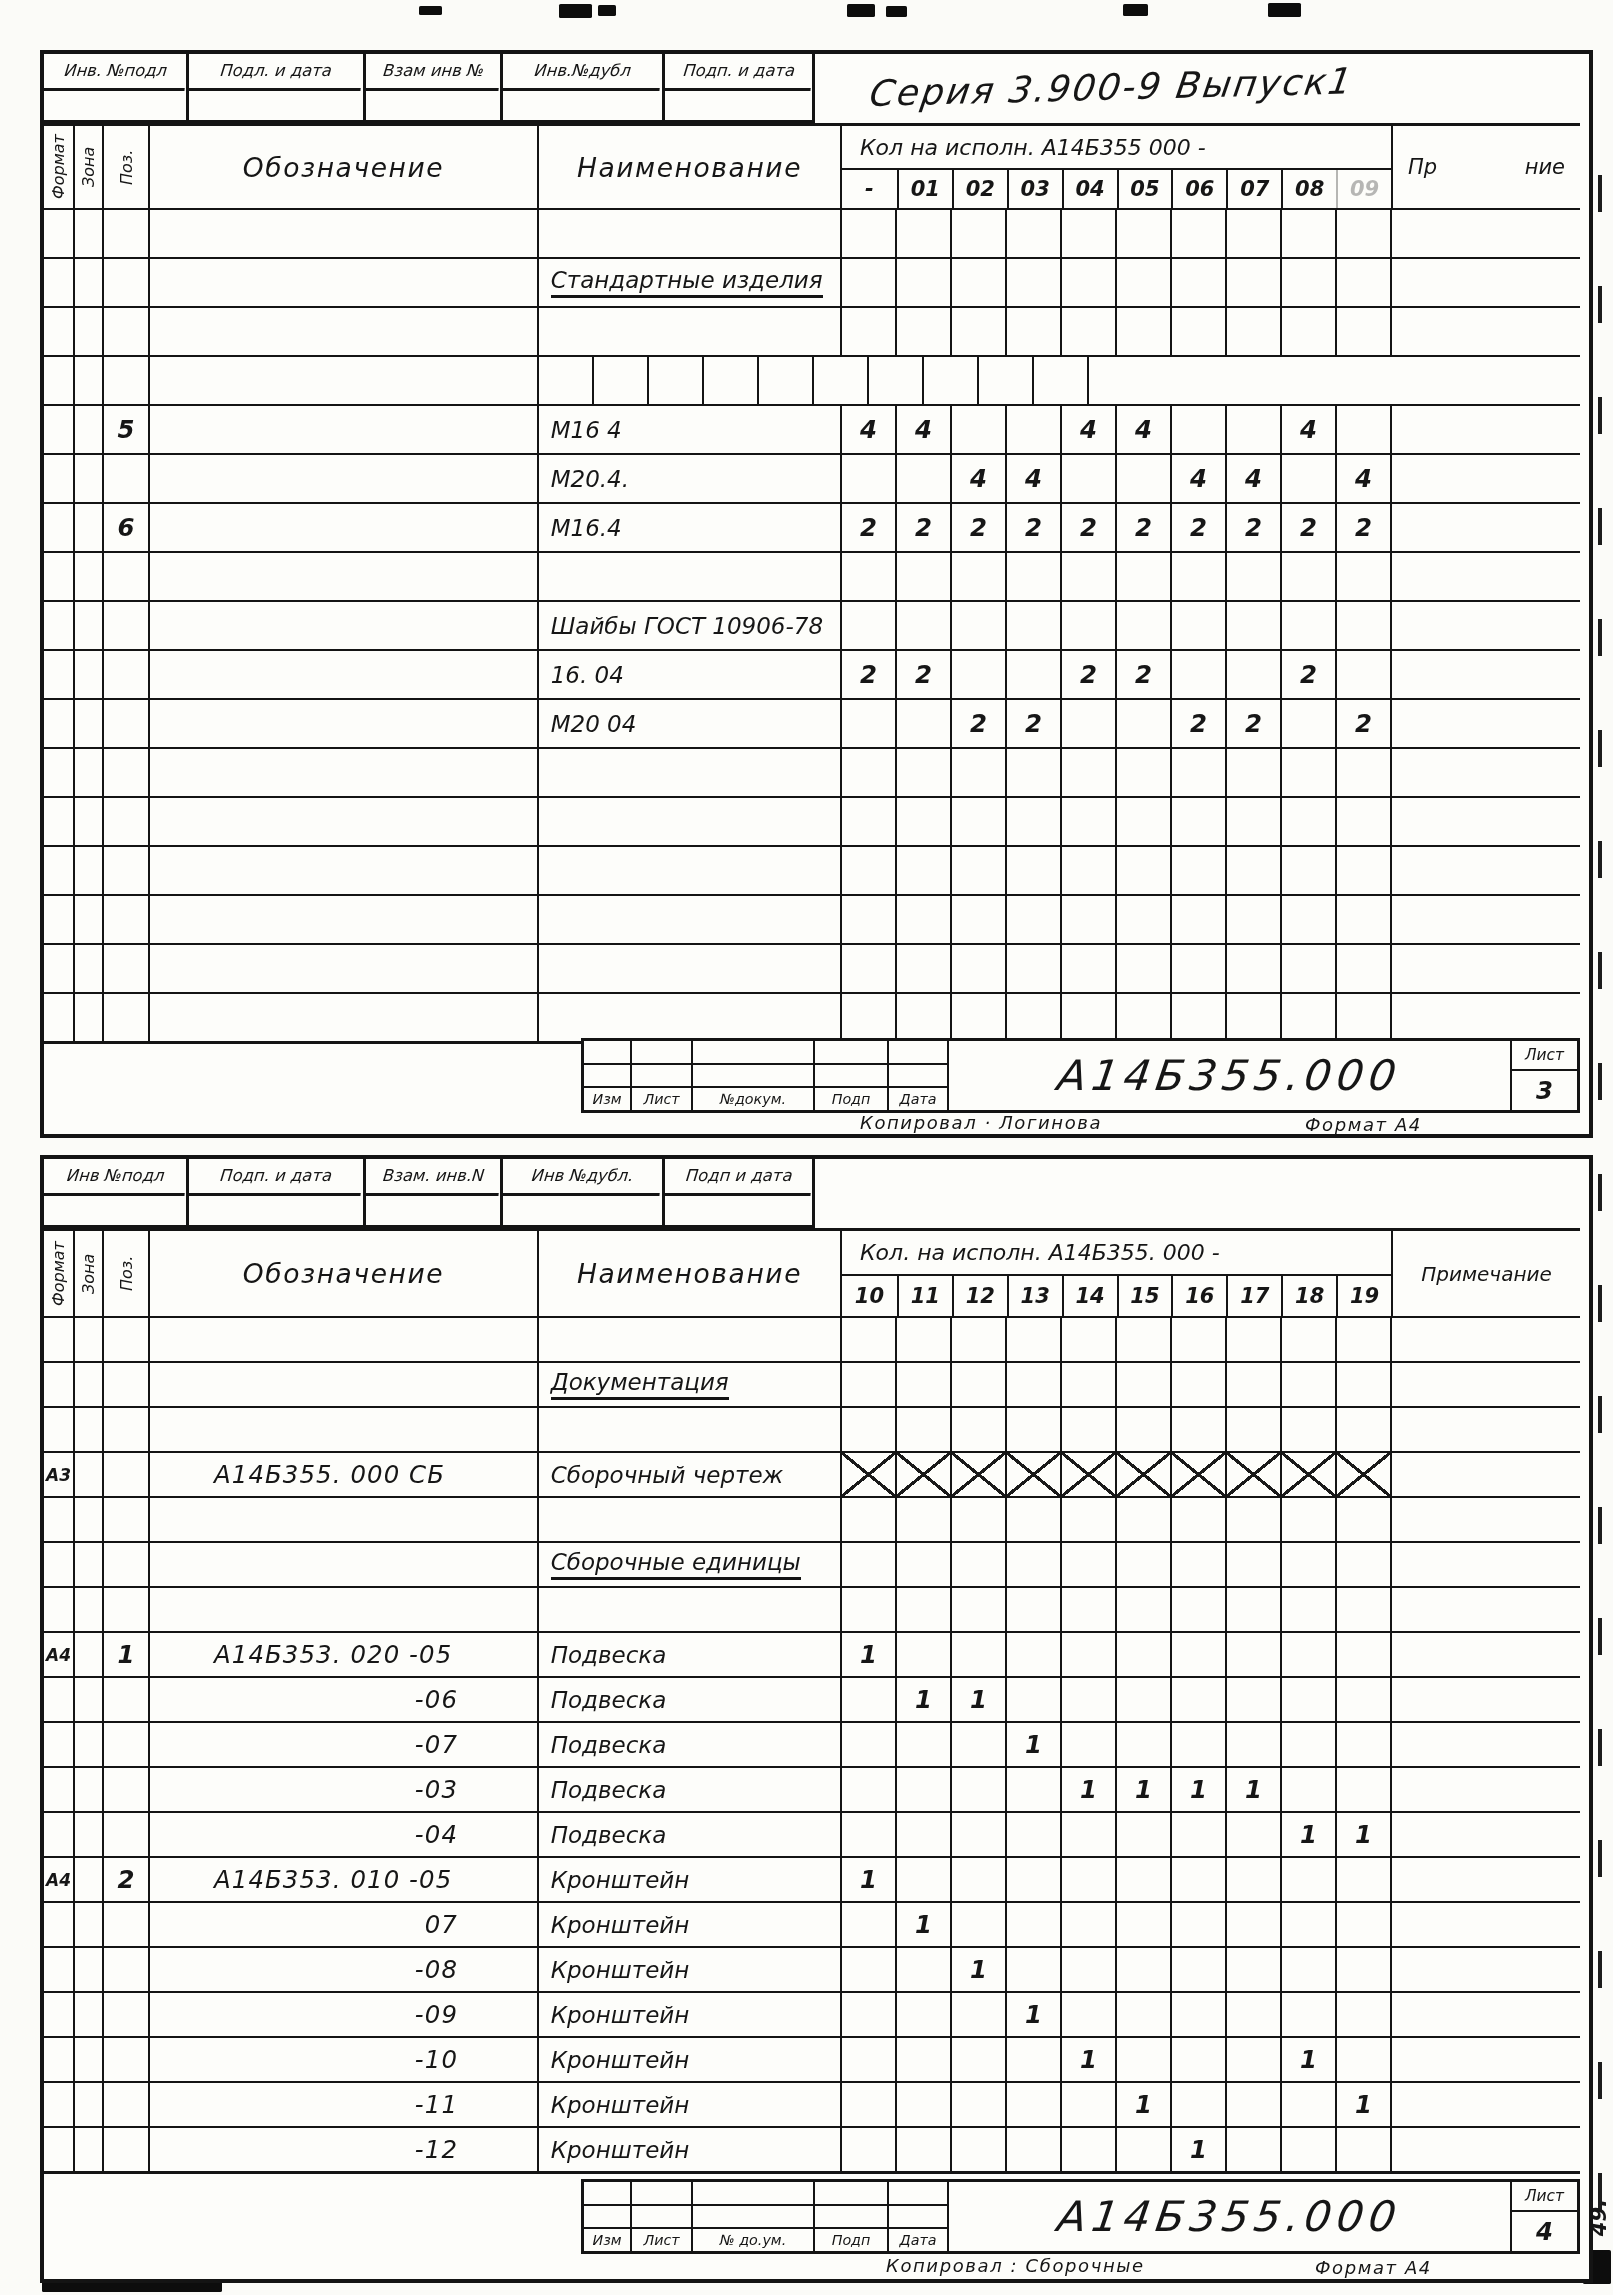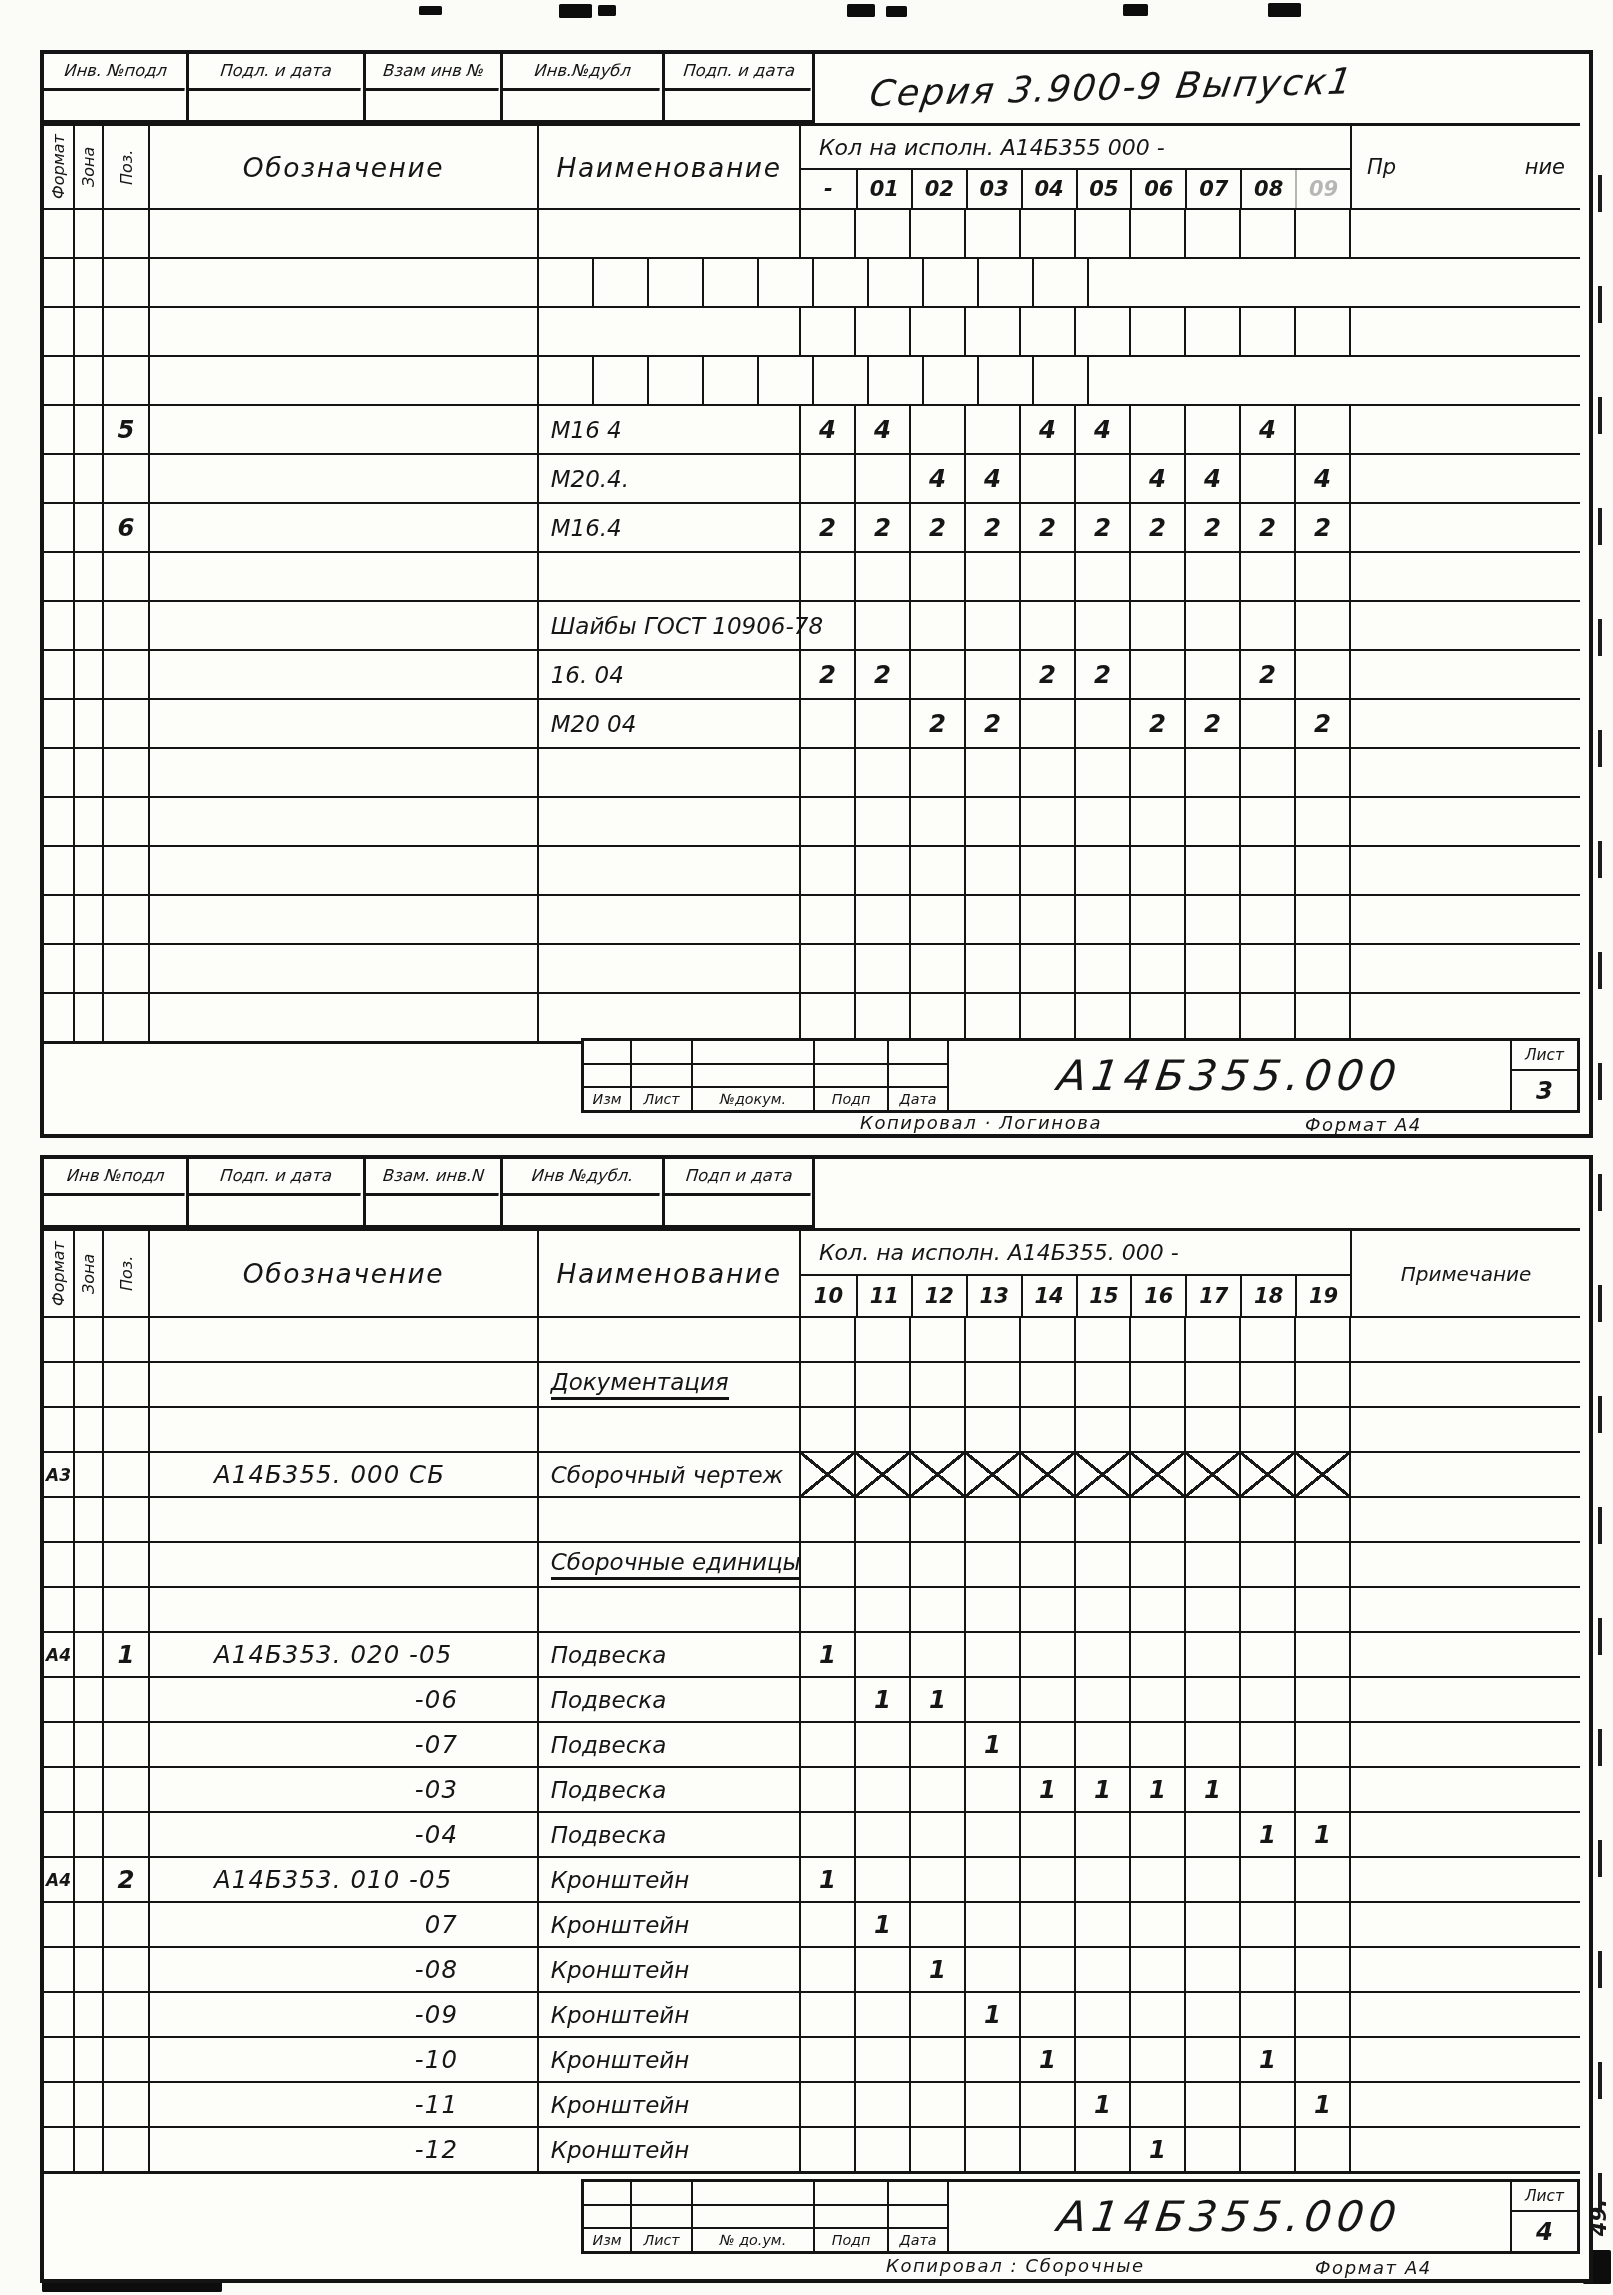--- a/index.html
+++ b/index.html
@@ -57,21 +57,21 @@
     position:absolute;left:0;top:69px;width:1536px;
     border-bottom:3.7px solid #141414;border-top:3.2px solid #141414;
     box-sizing:border-box;
   }
   .hdr{display:flex;box-sizing:border-box;}
   #sheet1 .hdr{height:82px;}
   #sheet2 .hdr{height:85px;}
   .c{box-sizing:border-box;border-left:2.6px solid #141414;position:relative;}
   .c:first-child{border-left:none;}
   .cf{width:29px;} .cz{width:29px;} .cp{width:46px;}
-  .cd{width:389px;} .cn{width:262px;} .cq{width:55px;} .cr{flex:1;}
+  .cd{width:389px;} .cn{width:303px;} .cq{width:55px;} .cr{flex:1;}
   .vlab{
     position:absolute;inset:0;display:flex;align-items:center;justify-content:center;
     writing-mode:vertical-rl;transform:rotate(180deg);
     font-size:16px;white-space:nowrap;
   }
   .hcent{display:flex;align-items:center;justify-content:center;font-size:26.5px;letter-spacing:1.6px;}
   .qtygrp{width:551px;display:flex;flex-direction:column;box-sizing:border-box;border-left:2.6px solid #141414;}
   .qtytitle{
     box-sizing:border-box;border-bottom:2.6px solid #141414;
     font-size:22px;padding-left:18px;display:flex;align-items:center;white-space:nowrap;
@@ -227,20 +227,23 @@
           <div class="c cq"></div>
           <div class="c cq"></div>
           <div class="c cq"></div>
           <div class="c cr"></div>
         </div>
         <div class="r">
           <div class="c cf"></div>
           <div class="c cz"></div>
           <div class="c cp"></div>
           <div class="c cd"></div>
+          <div class="c cn">
+            <span class="u">Стандартные изделия</span>
+          </div>
           <div class="c cq"></div>
           <div class="c cq"></div>
           <div class="c cq"></div>
           <div class="c cq"></div>
           <div class="c cq"></div>
           <div class="c cq"></div>
           <div class="c cq"></div>
           <div class="c cq"></div>
           <div class="c cq"></div>
           <div class="c cq"></div>

